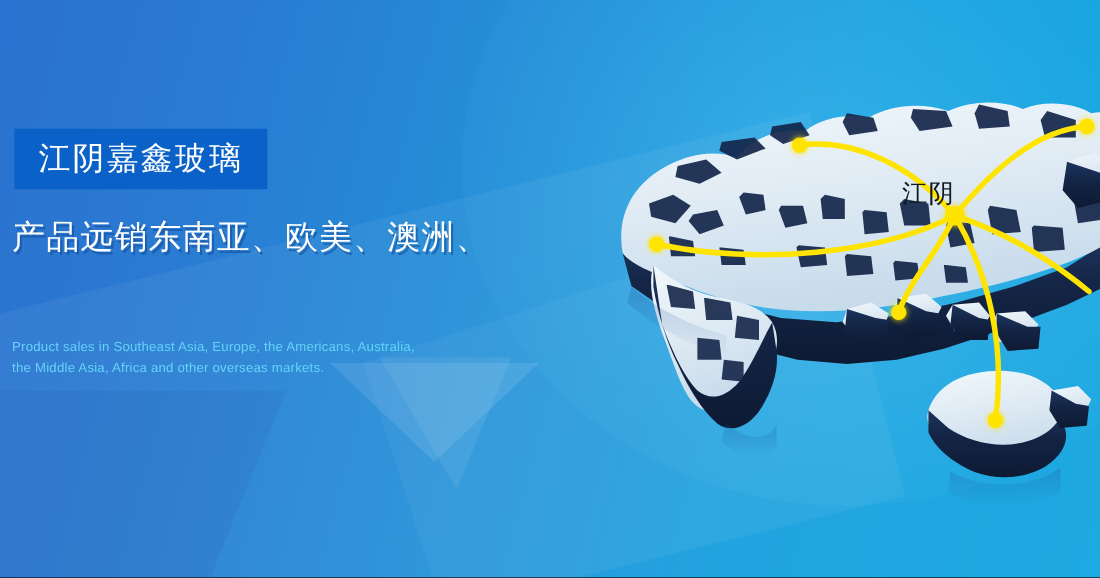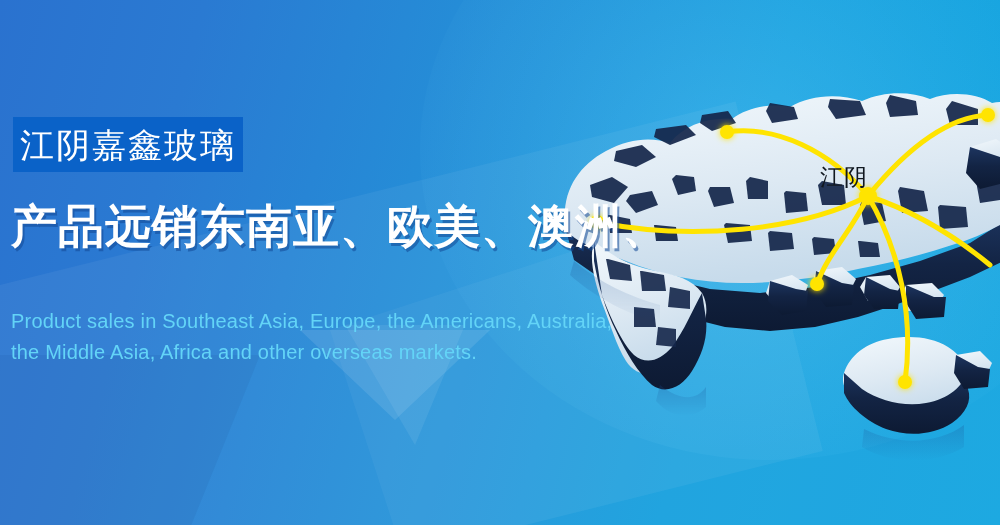--- a/index.html
+++ b/index.html
@@ -83,46 +83,46 @@
     left: 13px; top: 117px;
     width: 230px; height: 55px;
     background: #0a62c8;
     box-sizing: border-box;
     display: flex;
     align-items: center;
     justify-content: center;
   }
   .badge-label {
     color: #ffffff;
-    font-size: 34px;
+    font-size: 29px;
     letter-spacing: 2px;
     line-height: 1;
     font-family: "DejaVu Sans", "Liberation Sans", sans-serif;
   }
 
   .headline {
     position: absolute;
     left: 11px; top: 198px;
     width: 560px;
     color: #ffffff;
-    font-size: 46px;
-    font-weight: bold;
+    font-size: 30px;
+    font-weight: normal;
     line-height: 1.22;
     letter-spacing: 1px;
     text-shadow: 2px 3px 0px rgba(18,72,150,0.55);
     font-family: "DejaVu Sans", "Liberation Sans", sans-serif;
   }
   .headline-line { display: block; white-space: nowrap; }
 
   .subtitle {
     position: absolute;
     left: 11px; top: 306px;
     width: 570px;
     color: #63d4f7;
-    font-size: 20px;
+    font-size: 12px;
     line-height: 1.55;
     letter-spacing: 0.2px;
   }
   .subtitle-line { display: block; white-space: nowrap; }
 
   .hub-label {
     position: absolute;
     left: 820px; top: 166px;
     color: #111820;
     font-size: 23px;

